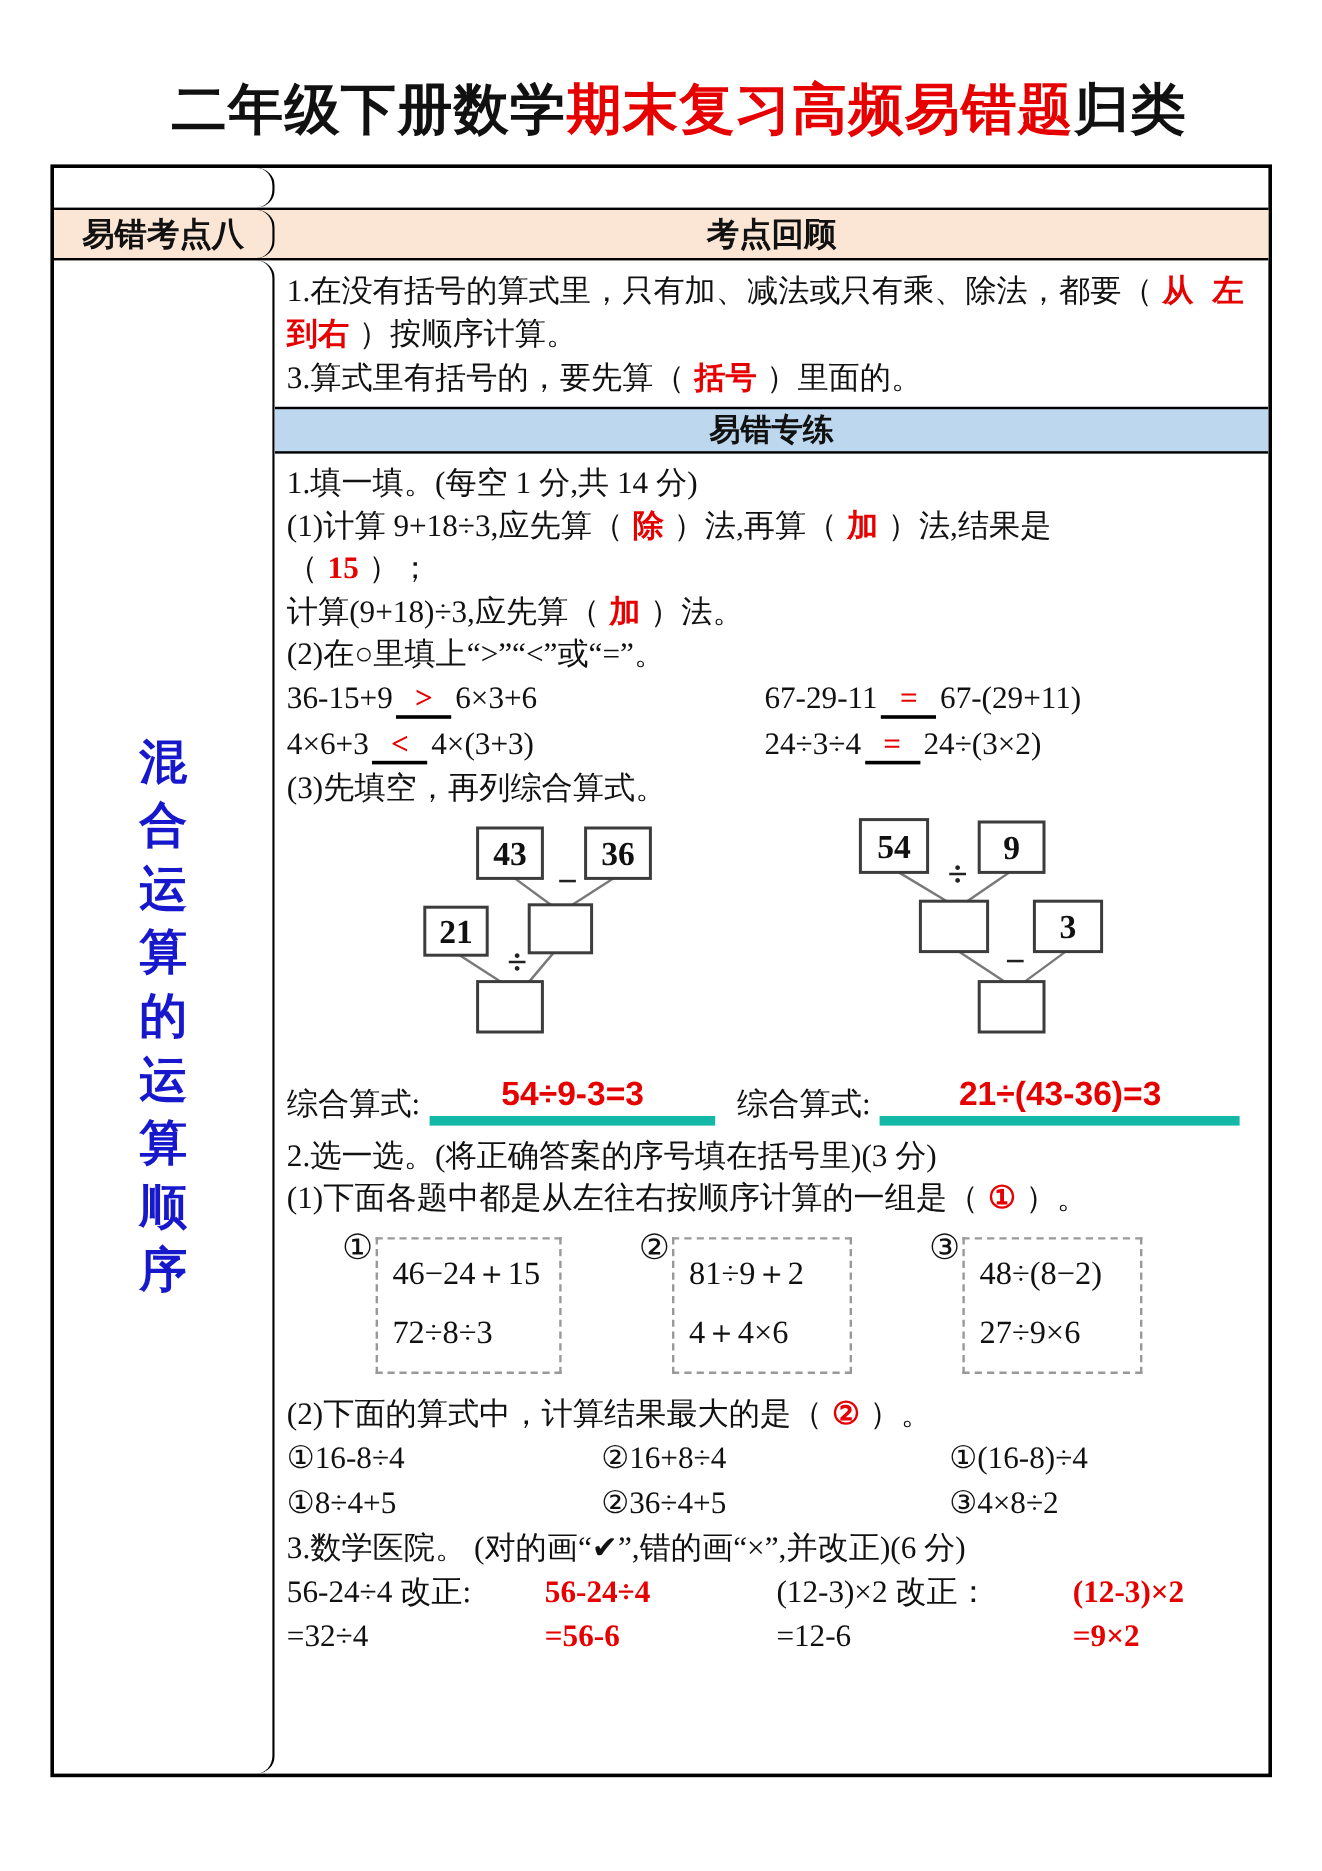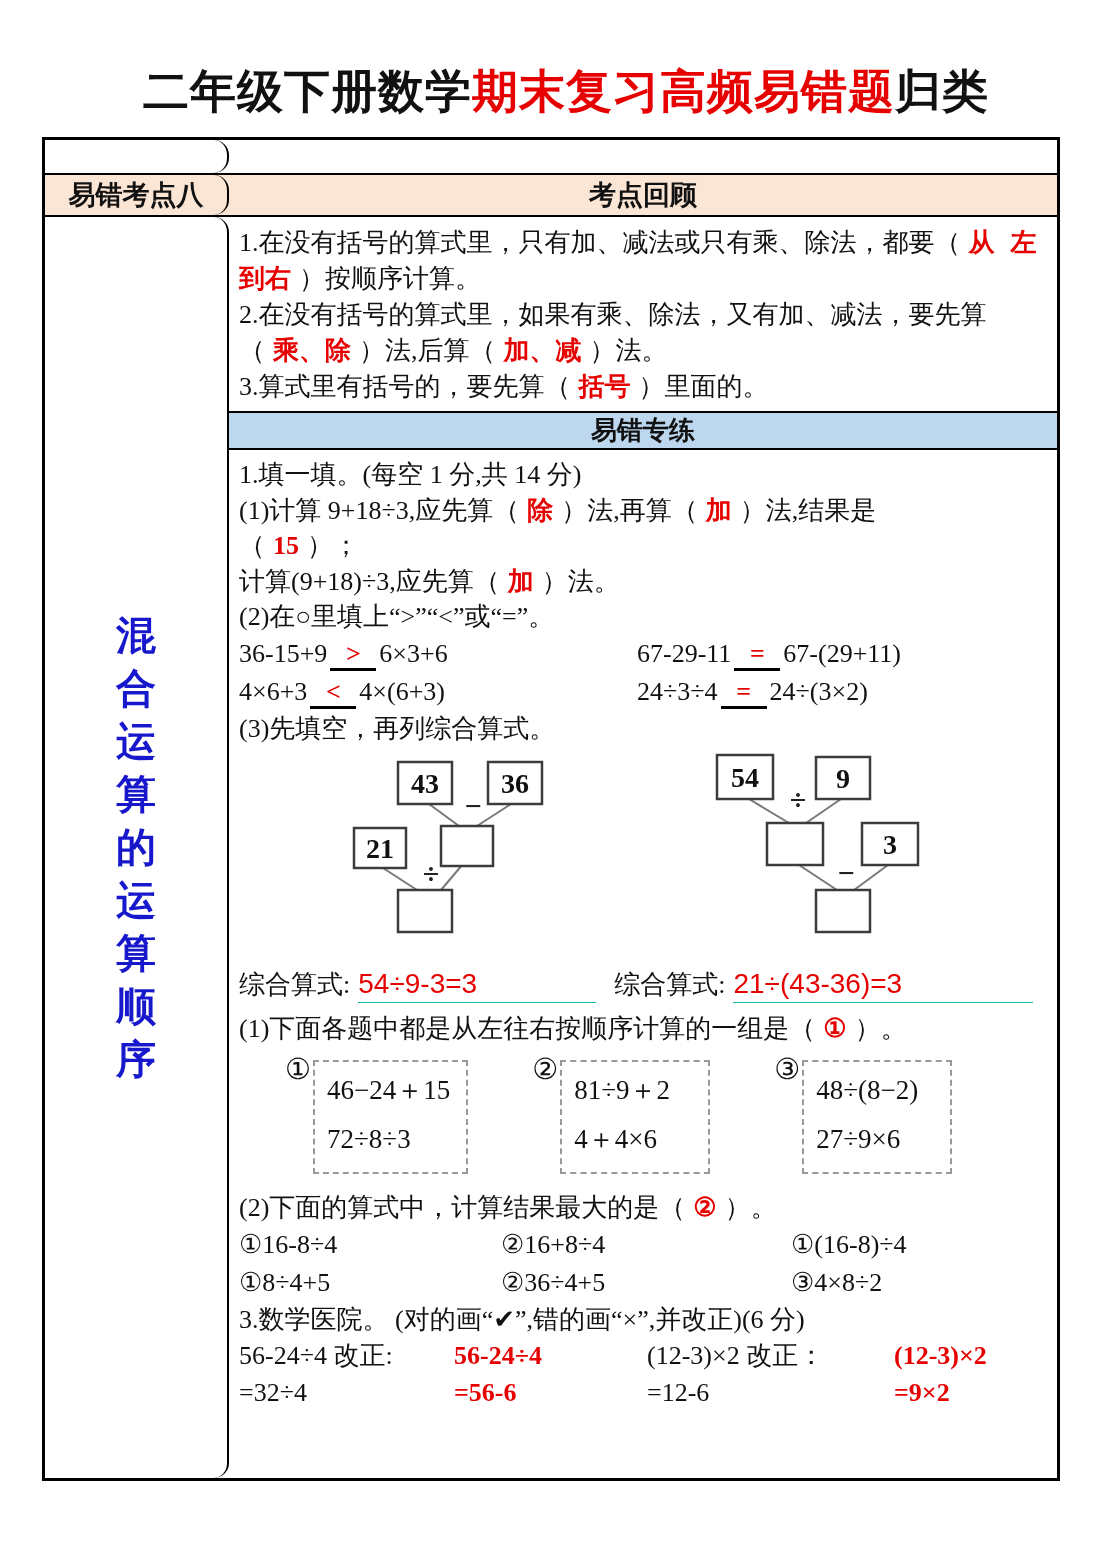--- a/index.html
+++ b/index.html
@@ -37,22 +37,22 @@
   .cmp-ans { display:inline-block; min-width:46px; text-align:center; border-bottom:3px solid #000;
              color:var(--red); font-weight:bold; line-height:28px; margin:0 3px; }
   .tree-svg { display:block; margin:4px 0 0 112px; }
   .tree-svg rect { fill:#fff; stroke:#3c3c3c; stroke-width:2.5; }
   .tree-svg line { stroke:#787878; stroke-width:2; }
   .tree-svg text.num { font-size:28px; font-weight:bold; text-anchor:middle; fill:#111;
                        font-family:"Liberation Serif","DejaVu Serif",serif; }
   .tree-svg text.op  { font-size:30px; font-weight:600; text-anchor:middle; fill:#222;
                        font-family:"Liberation Serif","DejaVu Serif",serif; }
   .expr-line { display:flex; align-items:flex-end; margin:4px 0 8px 0; }
-  .expr-ans { display:inline-block; border-bottom:1px solid #14b8a6; color:var(--red); font-weight:normal;
-              font-size:28px; text-align:left; font-family:"Liberation Sans","DejaVu Sans",sans-serif; }
+  .expr-ans { display:inline-block; border-bottom:8px solid #14b8a6; color:var(--red); font-weight:bold;
+              font-size:28px; text-align:center; font-family:"Liberation Sans","DejaVu Sans",sans-serif; }
   .expr-ans.a1 { width:238px; margin-left:8px; }
   .expr-label.l2 { margin-left:18px; }
   .expr-ans.a2 { width:300px; margin-left:8px; }
   .opt-row { display:flex; margin:14px 0 16px 46px; gap:64px; }
   .opt { display:flex; align-items:flex-start; }
   .opt-num { font-size:29px; margin:-8px 2px 0 0; }
   .opt-box { border:2px dashed #999; padding:4px 16px 8px 12px; font-size:27px; line-height:49px; min-width:150px; }
   .inline-opts { display:flex; line-height:38px; }
   .inline-opts .o1 { flex:0 0 262px; }
   .inline-opts .o2 { flex:0 0 290px; }
@@ -81,42 +81,41 @@
     <div class="row row-body">
 
       <div class="cell-left body-left">
         <div class="vertical-label">混合运算的运算顺序</div>
       </div>
 
       <div class="cell-right body-right">
 
         <div class="review-block">
           <p><span>1.在没有括号的算式里，只有加、减法或只有乘、除法，都要（</span><span class="red pad-red">从</span><span class="red pad-red">左到右</span><span>）按顺序计算。</span></p>
-          <p><span>2.在没有括号的算式里，如果有乘、除法，又有加、减法，要先</span><span>算（</span><span class="red pad-red">乘、除</span><span>）法,后算（</span><span class="red pad-red">加、减</span><span>）法。</span></p>
           <p><span>3.算式里有括号的，要先算（</span><span class="red pad-red">括号</span><span>）里面的。</span></p>
         </div>
 
         <div class="band">易错专练</div>
 
         <div class="practice-block">
 
           <p>1.填一填。(每空 1 分,共 14 分)</p>
 
           <p><span>(1)计算 9+18÷3,应先算（</span><span class="red pad-red">除</span><span>）法,再算（</span><span class="red pad-red">加</span><span>）法,结果是</span></p>
           <p><span>（</span><span class="red pad-red">15</span><span>）；</span></p>
           <p><span>计算(9+18)÷3,应先算（</span><span class="red pad-red">加</span><span>）法。</span></p>
 
           <p>(2)在○里填上“&gt;”“&lt;”或“=”。</p>
 
           <div class="cmp-row">
             <div class="grp"><span>36-15+9</span><span class="cmp-ans">&gt;</span><span>6×3+6</span></div>
             <div><span>67-29-11</span><span class="cmp-ans">=</span><span>67-(29+11)</span></div>
           </div>
           <div class="cmp-row">
-            <div class="grp"><span>4×6+3</span><span class="cmp-ans">&lt;</span><span>4×(6+3)</span></div>
+            <div class="grp"><span>4×6+3</span><span class="cmp-ans">&lt;</span><span>4×(3+3)</span></div>
             <div><span>24÷3÷4</span><span class="cmp-ans">=</span><span>24÷(3×2)</span></div>
           </div>
 
           <p>(3)先填空，再列综合算式。</p>
 
           <svg class="tree-svg" width="700" height="212" viewBox="0 0 700 212">
 
             <line x1="78" y1="54" x2="108" y2="76"></line>
             <line x1="160" y1="54" x2="126" y2="76"></line>
             <line x1="32" y1="118" x2="66" y2="140"></line>
@@ -148,20 +147,21 @@
             <rect x="465" y="140" width="54" height="42"></rect>
           </svg>
 
           <div class="expr-line">
             <span class="expr-label">综合算式:</span>
             <span class="expr-ans a1">54÷9-3=3</span>
             <span class="expr-label l2">综合算式:</span>
             <span class="expr-ans a2">21÷(43-36)=3</span>
           </div>
 
+          <p>2.选一选。(将正确答案的序号填在括号里)(3 分)</p>
           <p><span>(1)下面各题中都是从左往右按顺序计算的一组是（</span><span class="red pad-red">①</span><span>）。</span></p>
 
           <div class="opt-row">
             <div class="opt">
               <span class="opt-num">①</span>
               <div class="opt-box">
                 <div>46−24＋15</div>
                 <div>72÷8÷3</div>
               </div>
             </div>

